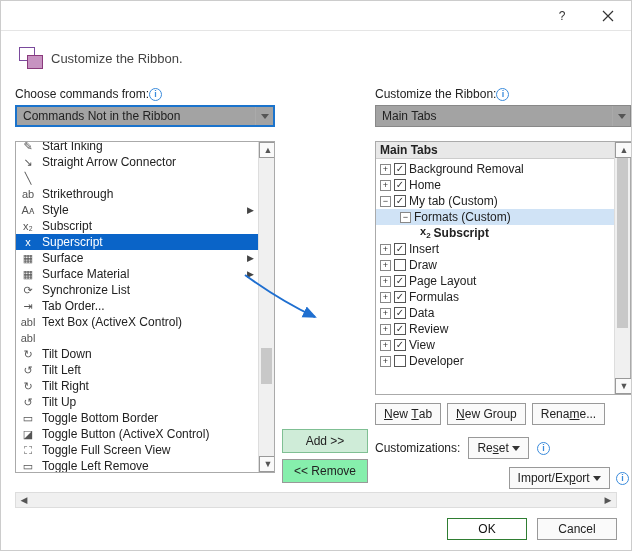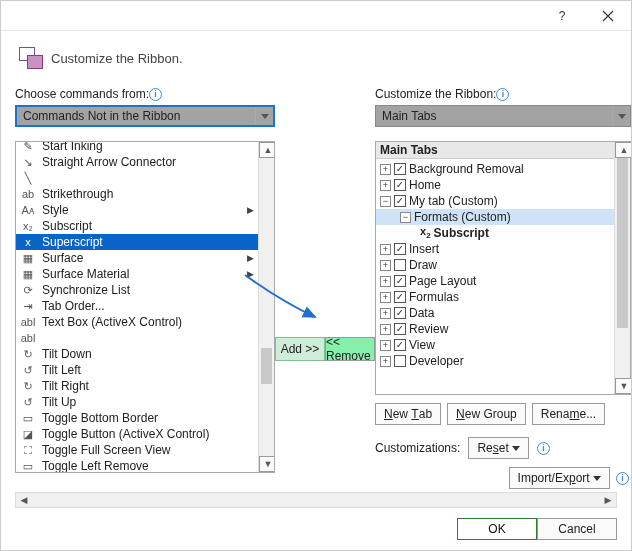--- a/index.html
+++ b/index.html
@@ -14,21 +14,21 @@
     overflow: hidden;
   }
   .window { width: 632px; height: 551px; display: flex; flex-direction: column; border: 1px solid #ccc; }
   .titlebar { height: 30px; display: flex; justify-content: flex-end; align-items: center; border-bottom: 1px solid #e5e5e5; }
   .tbtn { width: 46px; height: 30px; display:flex;align-items:center;justify-content:center; color:#333; }
   .body { flex:1; padding: 10px 0 0 14px; position: relative; overflow:hidden; }
   .header { display:flex; align-items:center; gap:8px; margin:6px 0 14px 4px; }
   .header .title { font-size: 13px; color: #444; }
   .row { display:flex; gap:0; }
   .left-col { width: 260px; }
-  .mid-col { width: 100px; display:flex; flex-direction:row; align-items:center; justify-content:flex-end; padding-top:132px; }
+  .mid-col { width: 100px; display:flex; flex-direction:column; align-items:center; justify-content:flex-end; padding-top:132px; }
   .right-col { flex:1; }
   .label-line { margin: 4px 0 4px 0; display:flex; align-items:center; }
   .info { width:13px;height:13px;border:1px solid #3a8bdc;border-radius:50%;display:inline-flex;align-items:center;justify-content:center;color:#3a8bdc;font-size:9px;font-weight:bold; line-height:1;}
   .combo { display:flex; align-items:center; border:1px solid #888; height:22px; width:100%; background:#a3a3a3; }
   .combo.focus { border:2px solid #1a73cc; }
   .combo .txt { flex:1; padding:0 6px; }
   .combo .arrow { width:18px; height:100%; border-left:1px solid #aaa; display:flex;align-items:center;justify-content:center;}
   .listbox { border:1px solid #aaa; height: 332px; width:100%; margin-top:14px; position:relative; background:#fff; overflow:hidden;}
   .listbox-inner { position:absolute; top:-4px; left:0; right:16px; }
   .scroll { position:absolute; right:0; top:0; bottom:0; width:16px; background:#f0f0f0; border-left:1px solid #ddd; display:flex; flex-direction:column;}
@@ -50,21 +50,21 @@
   .tree-row.selected { background:#d0e3f6; }
   .exp { width:11px;height:11px;border:1px solid #888;display:flex;align-items:center;justify-content:center;font-size:9px;line-height:1; color:#333; background:#fff;}
   .chk { width:12px;height:12px;border:1px solid #555;display:flex;align-items:center;justify-content:center;font-size:10px;line-height:1;color:#333;background:#fff;}
   .btn { border:1px solid #999; background:#fafafa; height:22px; padding:0 8px; display:inline-flex;align-items:center;justify-content:center;}
   .btn-row { display:flex; gap:6px; margin-top:8px; }
   .customizations { display:flex; align-items:center; gap:8px; margin-top:12px;}
   .import-row { display:flex; align-items:center; gap:6px; margin-top:8px; justify-content:flex-end; padding-right:2px;}
   .hscroll { position:absolute; left:14px; right:14px; bottom:42px; height:16px; background:#f0f0f0; border:1px solid #ddd; display:flex;}
   .hscroll .btn2 { width:16px; display:flex;align-items:center;justify-content:center;font-size:9px;color:#555;}
   .hscroll .track2 { flex:1; }
-  .footer { position:absolute; right:14px; bottom:10px; display:flex; }
+  .footer { position:absolute; right:14px; bottom:10px; display:flex; gap:10px;}
   .footer .btn { width:80px; justify-content:center;}
   .footer .ok { border:1px solid #2f7d32; background:#fff; color:#111;}
   .underline-first::first-letter { text-decoration: underline; }
   .arrow-svg { position:absolute; left:240px; top:230px; pointer-events:none; }
   .ribbon-icon { width:24px;height:22px; position:relative;}
   .ribbon-icon .a { position:absolute;left:0;top:0;width:16px;height:14px;border:1px solid #7a4a9c;background:#fff;}
   .ribbon-icon .b { position:absolute;left:8px;top:8px;width:16px;height:14px;border:1px solid #8a3a7c;background:#c793c1;}
   .x2 { font-size:11px; position:relative; }
   .x2 sub { font-size:8px; vertical-align:sub; }
   .tri-down { display:inline-block;border-left:4px solid transparent;border-right:4px solid transparent;border-top:5px solid #555;}

